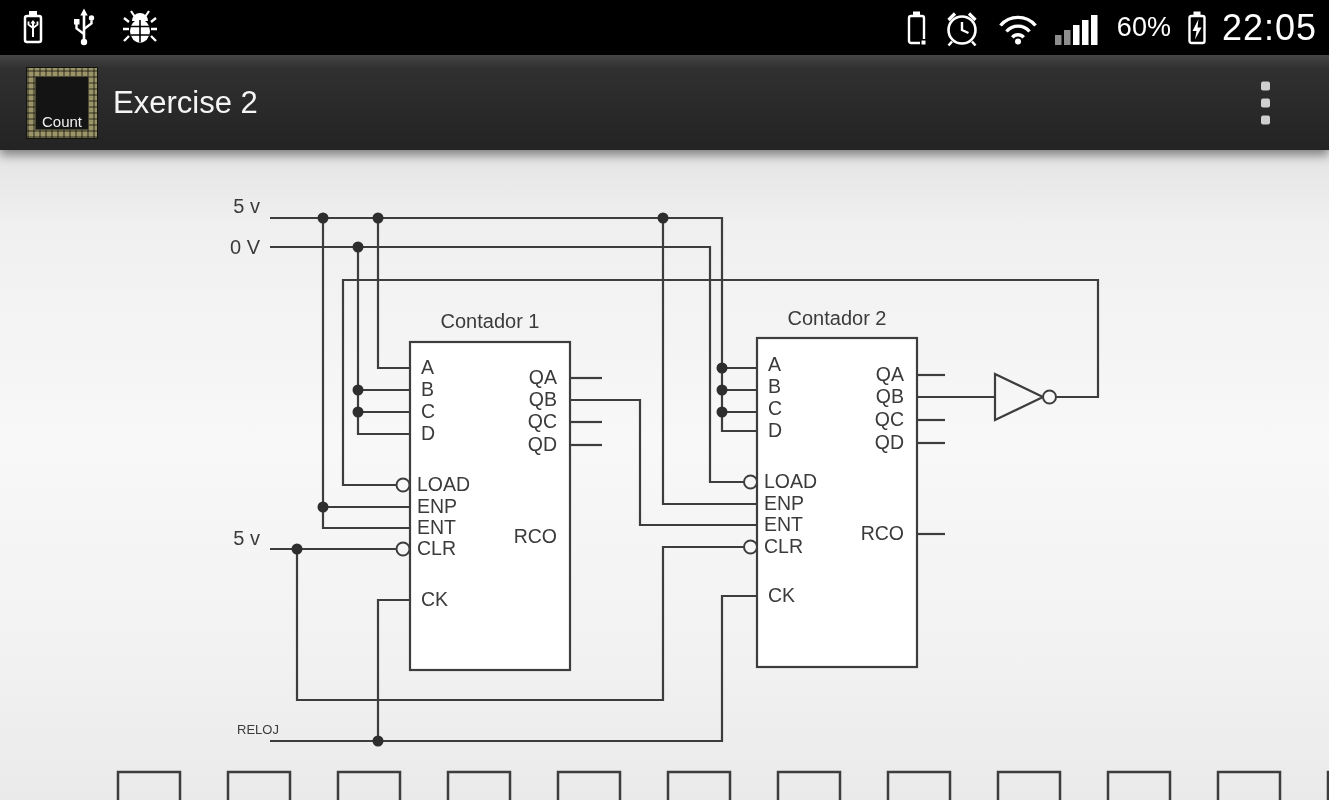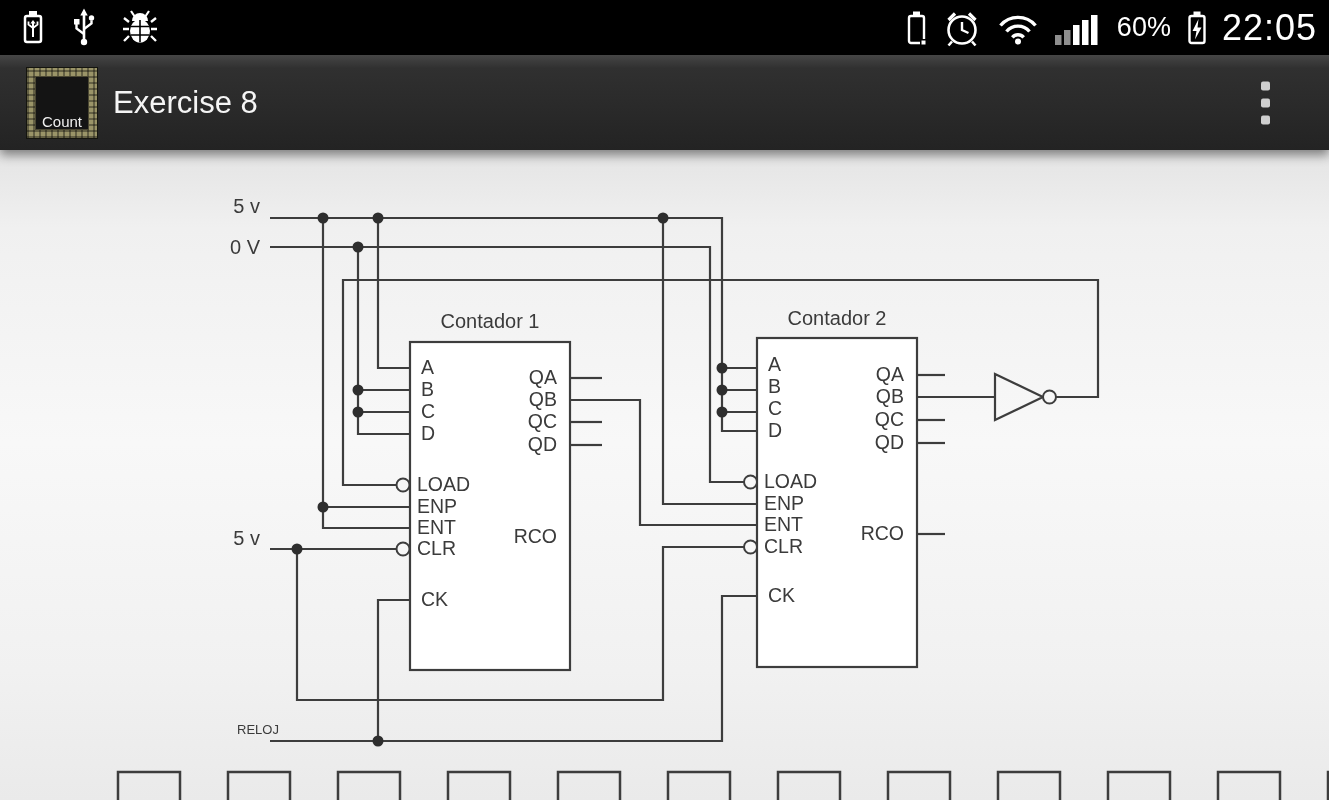--- a/index.html
+++ b/index.html
@@ -134,21 +134,21 @@
       <span class="sb-time">22:05</span>
     </div>
   </header>
 
   <div class="app-bar">
     <div class="app-icon">
       <div class="app-icon-core">
         <span>Count</span>
       </div>
     </div>
-    <h1 class="app-title">Exercise 8</h1>
+    <h1 class="app-title">Exercise 2</h1>
     <div class="overflow">
       <span></span>
       <span></span>
       <span></span>
     </div>
   </div>
 
   <main class="content">
     <svg class="circuit-svg" width="1329" height="650" viewBox="0 0 1329 650">
 

